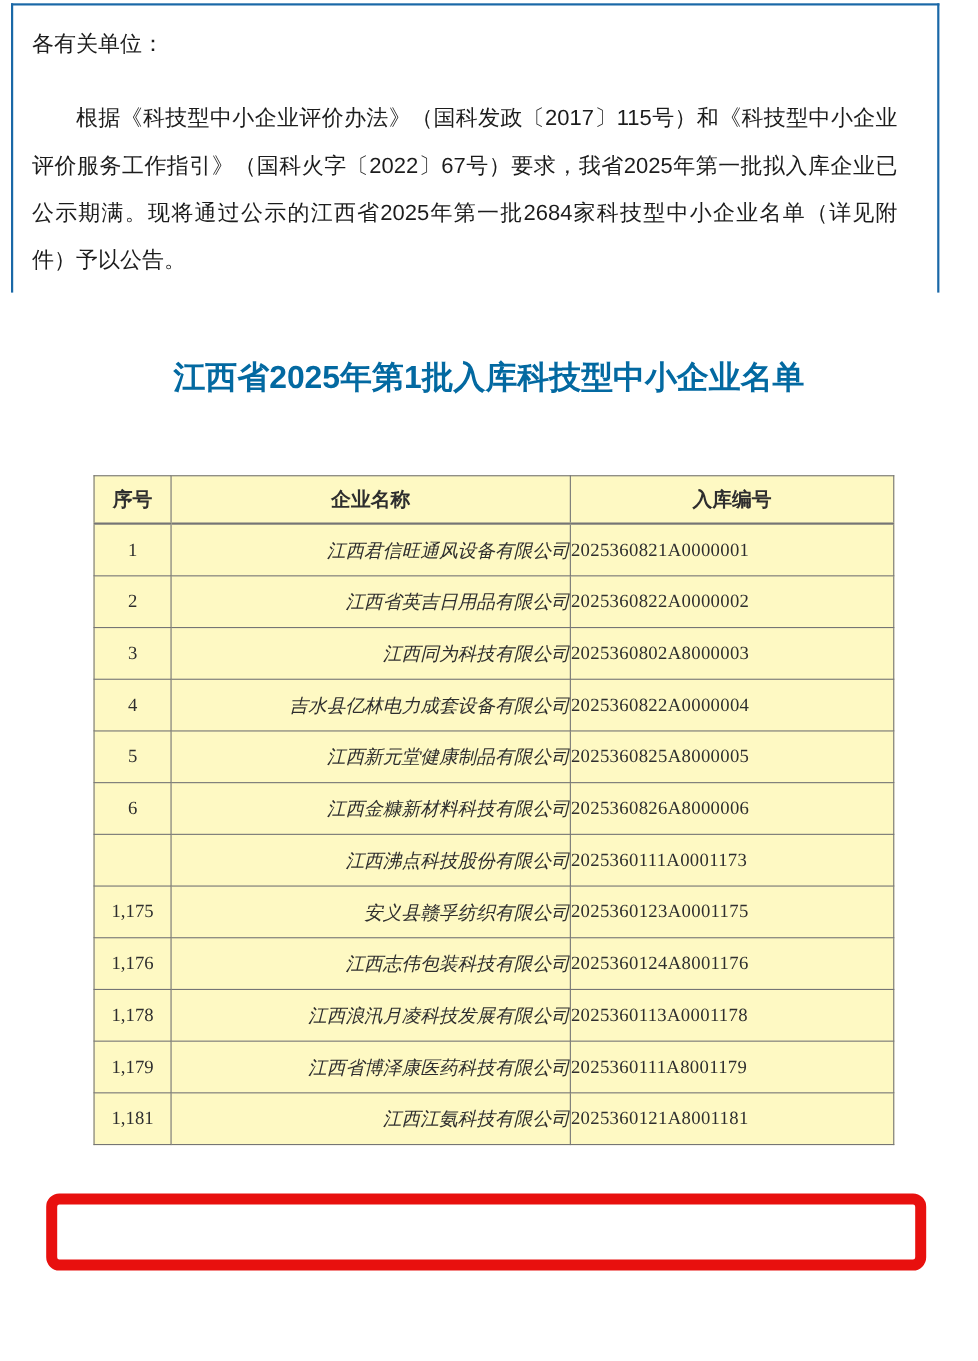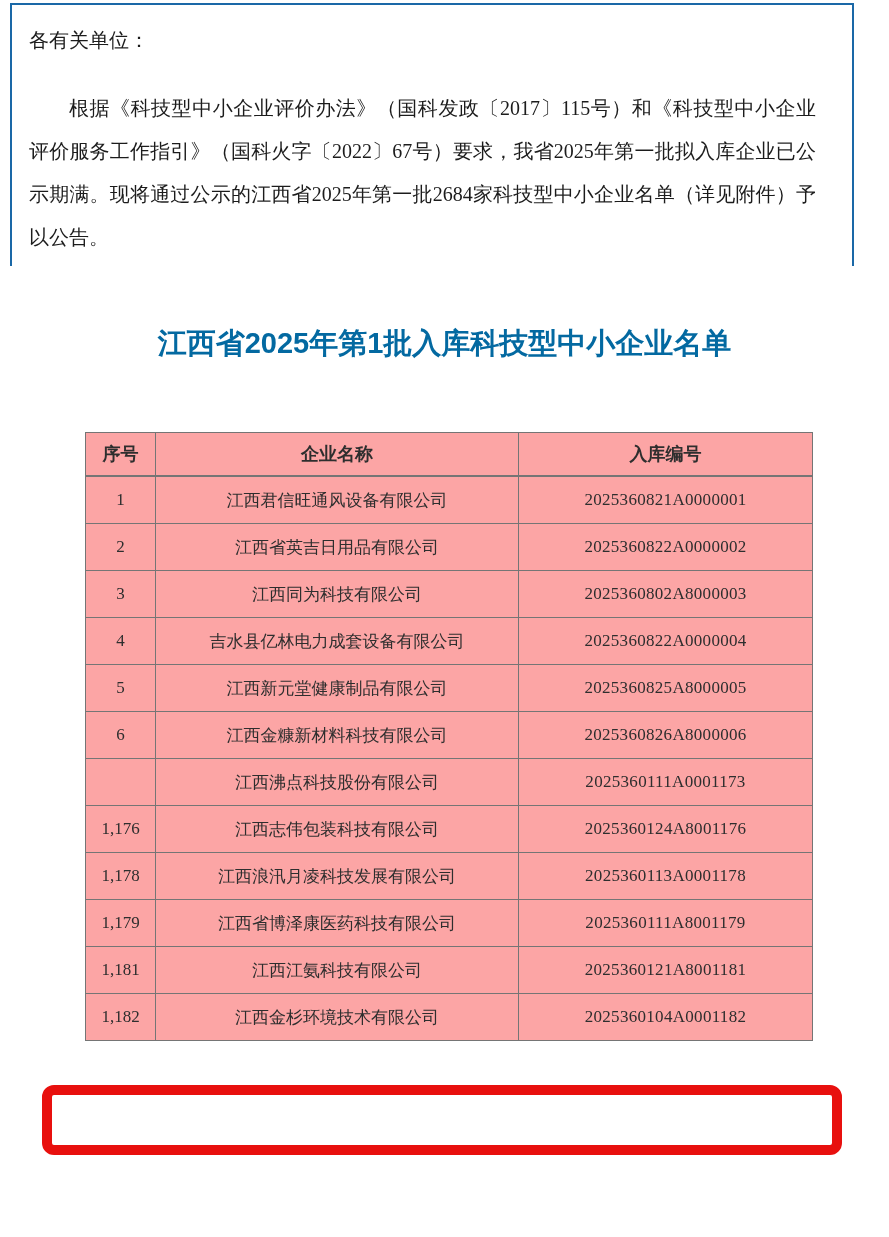--- a/index.html
+++ b/index.html
@@ -24,52 +24,51 @@
   .salutation{
     position:absolute;left:29px;top:27px;
     font-size:20px;line-height:26px;
   }
   .body-text{
     position:absolute;left:29px;top:87px;
     width:787px;
     font-size:20px;line-height:43px;
     text-indent:2em;
     text-align:justify;
-    font-family:Liberation Serif, serif;
   }
   .title{
     position:absolute;left:0;top:324px;
     width:889px;margin:0;
     text-align:center;
     font-size:29px;font-weight:bold;
     color:#0369a1;
   }
   table.roster{
     position:absolute;left:85px;top:432px;
     width:727px;
     border-collapse:collapse;table-layout:fixed;
     font-family:"Liberation Serif","DejaVu Serif",serif;
     color:var(--table-text,#2e2e2e);
-    background:#fca5a5;
+    background:#fef9c3;
   }
   table.roster th,table.roster td{
     border:1.5px solid var(--table-border,#757575);
     overflow:hidden;white-space:nowrap;
     padding:0;
   }
   table.roster thead th{
     height:42px;
     font-size:18px;font-weight:bold;
     text-align:center;
     border-bottom-width:2px;
   }
   table.roster tbody td{height:46px;font-size:17px;}
   td.no{text-align:center;}
-  td.name{text-align:center;padding-left:17px;}
-  td.code{text-align:center;padding-left:14px;letter-spacing:0.3px;}
+  td.name{text-align:right;padding-left:17px;font-style:italic;}
+  td.code{text-align:left;padding-left:14px;letter-spacing:0.3px;}
   
   .red-box{
     position:absolute;left:42px;top:1085px;
     width:800px;height:70px;
     box-sizing:border-box;
     border:10px solid var(--highlight-red,#e8100e);
     border-radius:12px;
     z-index:5;
     pointer-events:none;
   }
@@ -130,42 +129,42 @@
     <td class="no">6</td>
     <td class="name">江西金糠新材料科技有限公司</td>
     <td class="code">2025360826A8000006</td>
   </tr>
         <tr>
     <td class="no"></td>
     <td class="name">江西沸点科技股份有限公司</td>
     <td class="code">2025360111A0001173</td>
   </tr>
         <tr>
+    <td class="no">1,175</td>
+    <td class="name">安义县赣孚纺织有限公司</td>
+    <td class="code">2025360123A0001175</td>
+  </tr>
+        <tr>
     <td class="no">1,176</td>
     <td class="name">江西志伟包装科技有限公司</td>
     <td class="code">2025360124A8001176</td>
   </tr>
         <tr>
     <td class="no">1,178</td>
     <td class="name">江西浪汛月凌科技发展有限公司</td>
     <td class="code">2025360113A0001178</td>
   </tr>
         <tr>
     <td class="no">1,179</td>
     <td class="name">江西省博泽康医药科技有限公司</td>
     <td class="code">2025360111A8001179</td>
   </tr>
         <tr>
     <td class="no">1,181</td>
     <td class="name">江西江氨科技有限公司</td>
     <td class="code">2025360121A8001181</td>
   </tr>
-        <tr>
-    <td class="no">1,182</td>
-    <td class="name">江西金杉环境技术有限公司</td>
-    <td class="code">2025360104A0001182</td>
-  </tr>
       </tbody>
   </table>
 
   <div class="red-box"></div>
 
 </div>
 
 </body></html>

